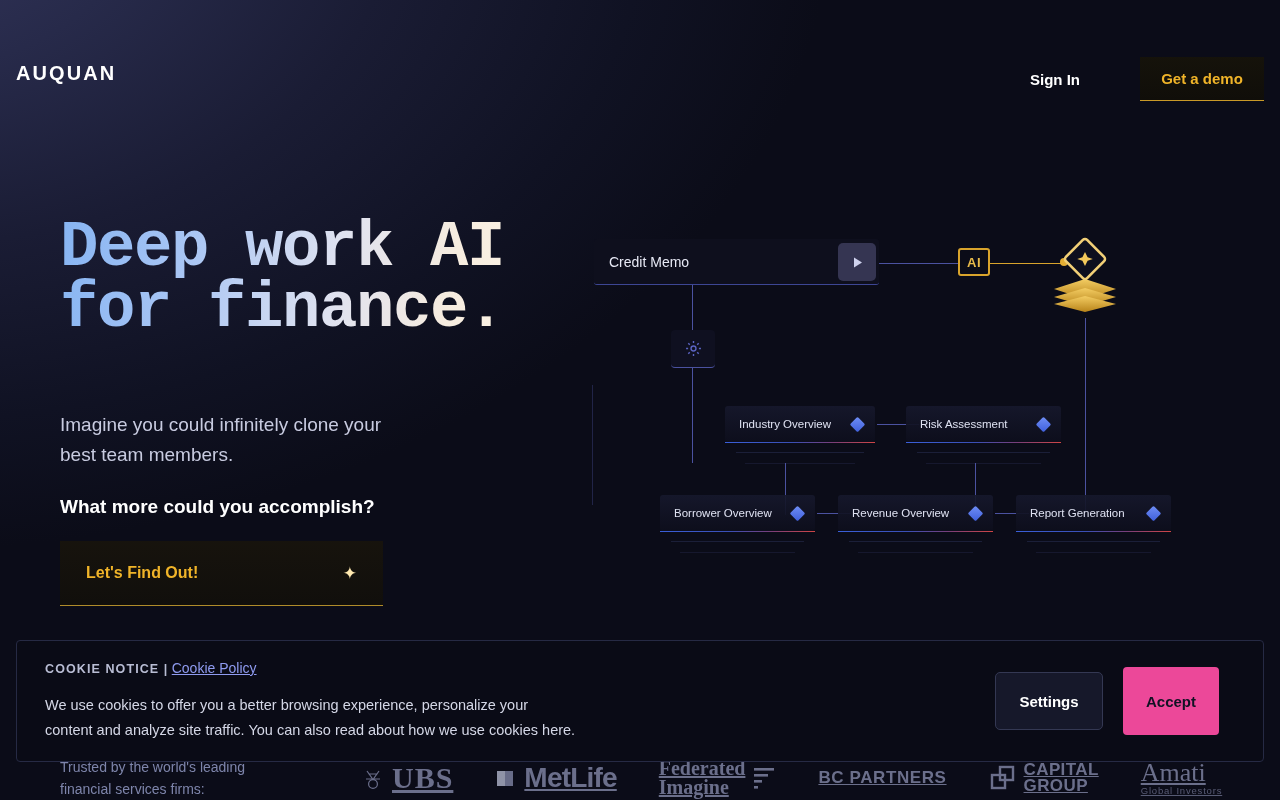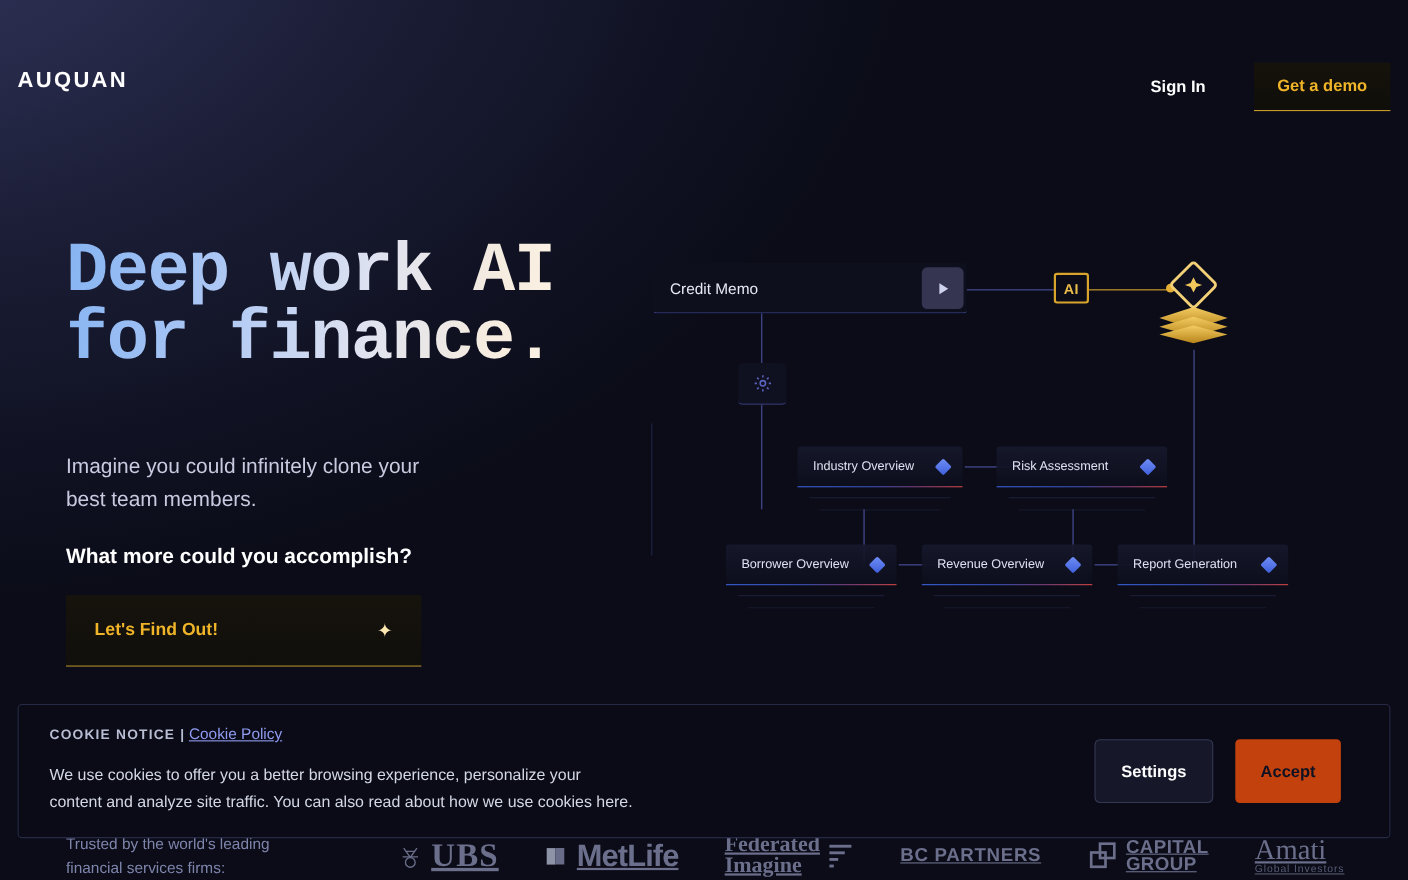--- a/index.html
+++ b/index.html
@@ -27,21 +27,21 @@
     margin: 62px 0 0 16px;
     color: #ffffff;
     font-size: 20px; font-weight: 700; letter-spacing: 2.1px;
   }
   #nav { display: flex; align-items: center; margin: 57px 16px 0 0; }
   #signin {
     color: #ffffff; font-size: 15px; font-weight: 600;
     padding: 10px 14px; cursor: pointer;
   }
   #demo-btn {
-    margin-left: 30px;
+    margin-left: 46px;
     width: 124px; height: 44px;
     display: flex; align-items: center; justify-content: center;
     color: #f0b429; font-size: 15px; font-weight: 600;
     background: linear-gradient(180deg, rgba(22,19,10,0.95) 0%, rgba(16,14,9,0.98) 100%);
     border-bottom: 1.5px solid #c99a28;
     cursor: pointer;
   }
 
   
   #hero-left { position: absolute; left: 60px; top: 218px; width: 470px; }
@@ -168,22 +168,22 @@
     font-size: 14.5px; line-height: 25px; white-space: pre-line;
   }
   #cookie-actions { display: flex; align-items: center; gap: 20px; margin-right: 16px; }
   #settings-btn {
     width: 108px; height: 58px; border-radius: 5px;
     background: #16182a; border: 1px solid #343853;
     color: #ffffff; font-size: 15px; font-weight: 600;
     display: flex; align-items: center; justify-content: center; cursor: pointer;
   }
   #accept-btn {
-    width: 96px; height: 58px; border-radius: 4px;
-    background: #c2410c; color: #101223;
+    width: 96px; height: 68px; border-radius: 4px;
+    background: #ec4899; color: #101223;
     font-size: 15px; font-weight: 600;
     display: flex; align-items: center; justify-content: center; cursor: pointer;
   }
 </style>
 </head>
 <body>
 
 <div id="page">
 
   <div id="header">

